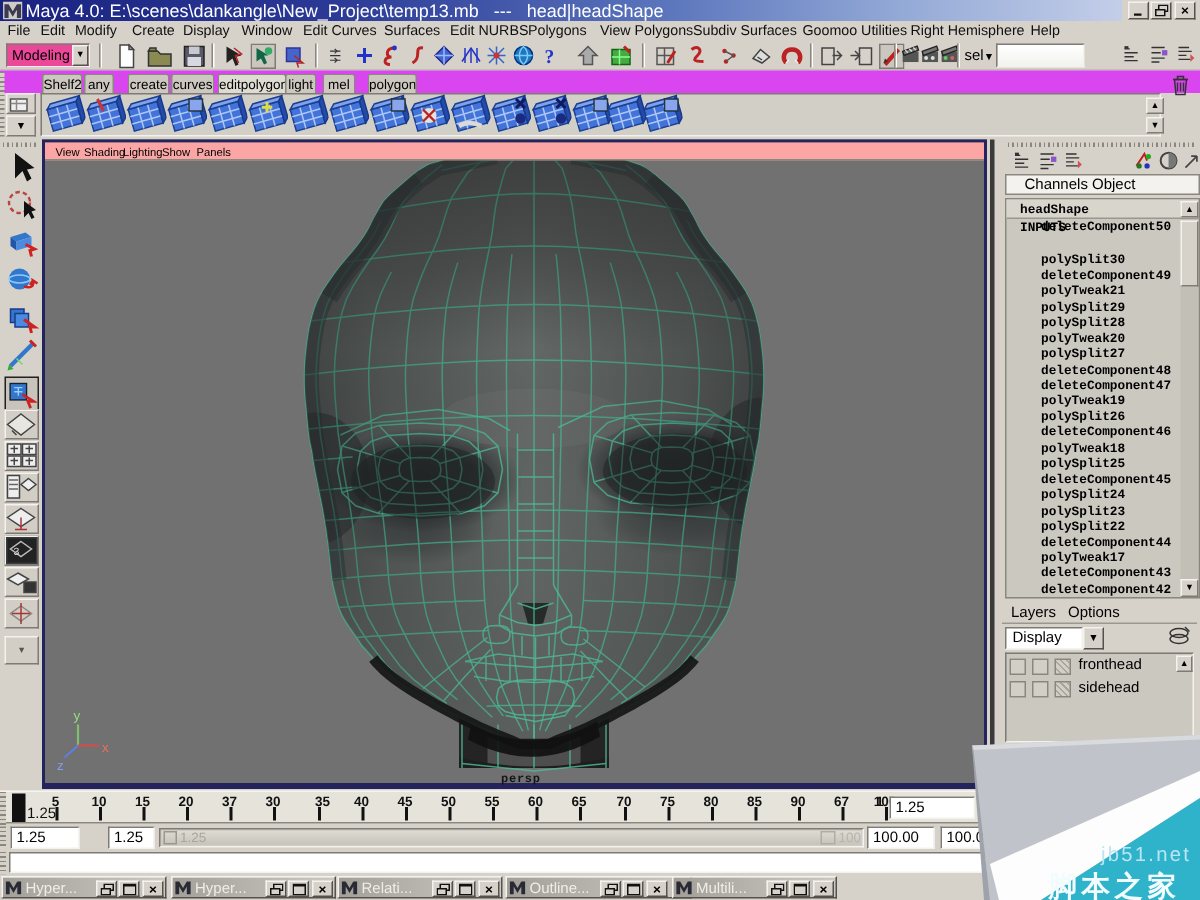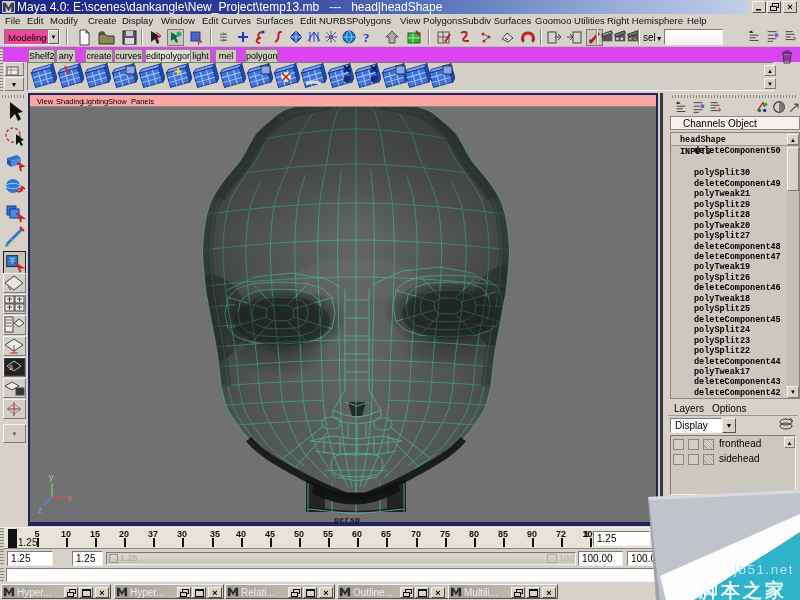--- a/index.html
+++ b/index.html
@@ -739,21 +739,21 @@
     <div class="abs" style="left:408px;top:1px;width:16px;text-align:center;font:bold 9px 'Liberation Sans';color:#111">70</div>
     <div class="abs" style="left:416px;top:10px;width:2px;height:9px;background:#111"></div>
     <div class="abs" style="left:437px;top:1px;width:16px;text-align:center;font:bold 9px 'Liberation Sans';color:#111">75</div>
     <div class="abs" style="left:445px;top:10px;width:2px;height:9px;background:#111"></div>
     <div class="abs" style="left:466px;top:1px;width:16px;text-align:center;font:bold 9px 'Liberation Sans';color:#111">80</div>
     <div class="abs" style="left:474px;top:10px;width:2px;height:9px;background:#111"></div>
     <div class="abs" style="left:495px;top:1px;width:16px;text-align:center;font:bold 9px 'Liberation Sans';color:#111">85</div>
     <div class="abs" style="left:503px;top:10px;width:2px;height:9px;background:#111"></div>
     <div class="abs" style="left:524px;top:1px;width:16px;text-align:center;font:bold 9px 'Liberation Sans';color:#111">90</div>
     <div class="abs" style="left:532px;top:10px;width:2px;height:9px;background:#111"></div>
-    <div class="abs" style="left:553px;top:1px;width:16px;text-align:center;font:bold 9px 'Liberation Sans';color:#111">72</div>
+    <div class="abs" style="left:553px;top:1px;width:16px;text-align:center;font:bold 9px 'Liberation Sans';color:#111">67</div>
     <div class="abs" style="left:561px;top:10px;width:2px;height:9px;background:#111"></div>
     <div class="abs" style="left:582px;top:1px;width:16px;text-align:center;font:bold 9px 'Liberation Sans';color:#111">100</div>
     <div class="abs" style="left:590px;top:10px;width:2px;height:9px;background:#111"></div>
  <div class="abs" style="left:8px;top:1px;width:9px;height:19px;background:#111"></div>
  <div class="abs" style="left:17px;top:9px;font:10px 'Liberation Sans';color:#111;padding:0 1px">1.25</div>
  <div class="abs" style="left:584px;top:1px;font:bold 9px 'Liberation Sans';color:#111">1</div>
     <div class="abs sunk" style="left:593px;top:3px;width:57px;height:15px;background:#fff">
       <span class="abs" style="left:3px;top:1px;font-size:10px">1.25</span>
     </div>
 </div>

